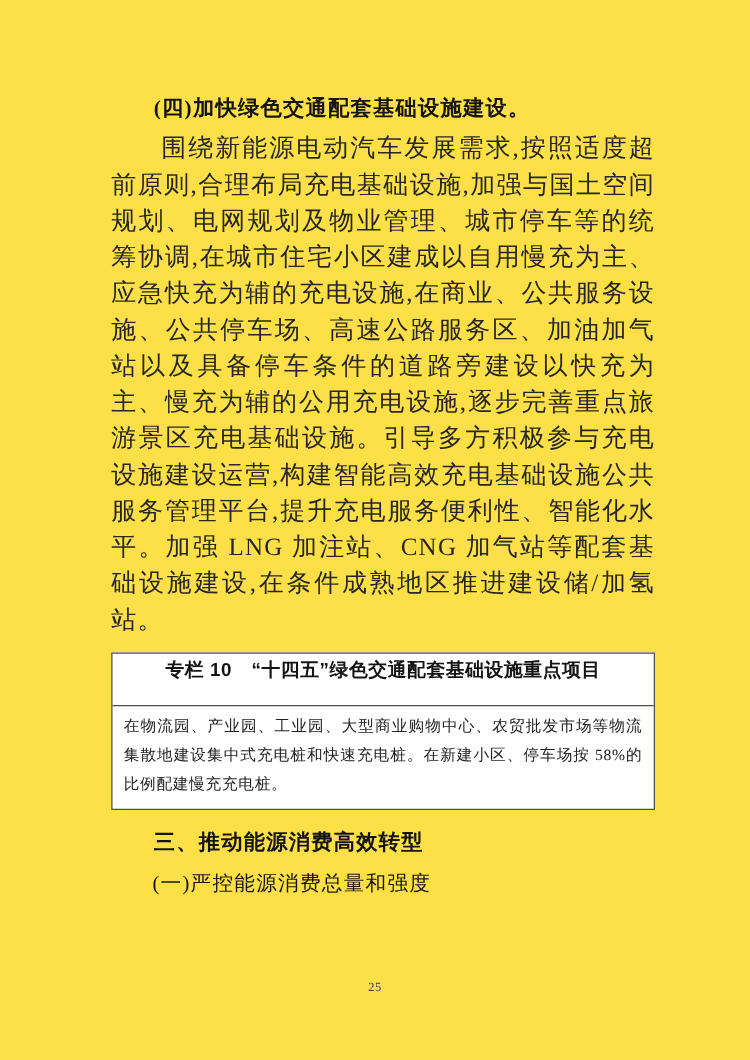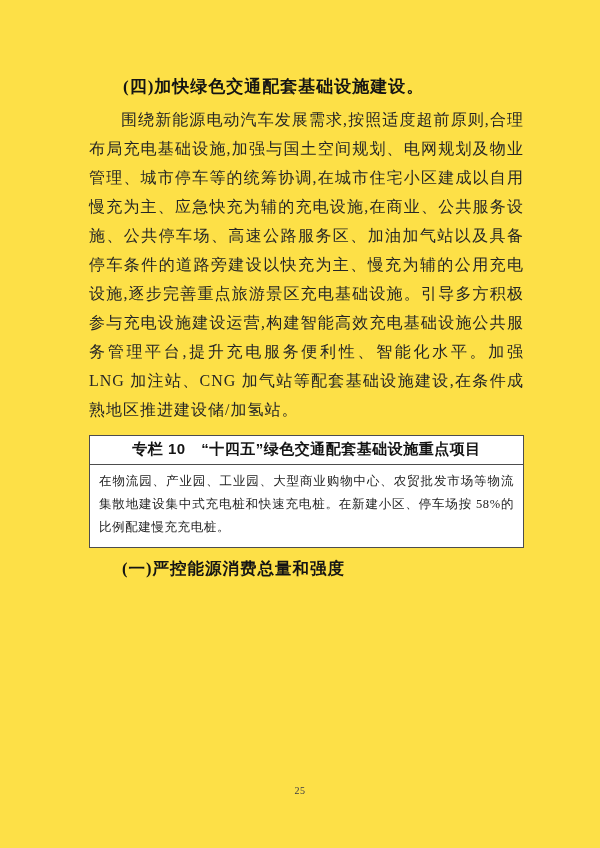--- a/index.html
+++ b/index.html
@@ -25,40 +25,40 @@
   .h-section {
     font-size: 17px;
     line-height: 25px;
     font-weight: 700;
     color: #141414;
     margin: 0;
     text-indent: 2em;
     letter-spacing: 1px;
   }
   .para {
-    font-size: 16px;
+    font-size: 20px;
     line-height: 29px;
     margin: 6px 0 0 0;
     text-align: justify;
     text-indent: 2em;
     letter-spacing: 1px;
     color: #262626;
   }
   .callout {
     margin-top: 11px;
     border: 1px solid #4d4d4d;
     background: #ffffff;
   }
   .callout-header {
     font-family: "Liberation Sans", "DejaVu Sans", sans-serif;
     font-size: 15px;
     font-weight: 700;
     color: #141414;
     text-align: center;
-    padding: 4px 4px 5px 4px;
+    padding: 4px 4px 18px 4px;
     border-bottom: 1px solid #4d4d4d;
     letter-spacing: 0.5px;
   }
   .callout-body {
     font-size: 12.5px;
     line-height: 23px;
     padding: 5px 9px 8px 9px;
     text-align: justify;
     letter-spacing: 0.6px;
     color: #222222;
@@ -69,21 +69,21 @@
     line-height: 24px;
     font-weight: 700;
     color: #141414;
     margin: 14px 0 0 0;
     text-indent: 2em;
     letter-spacing: 1px;
   }
   .h-sub {
     font-size: 16.5px;
     line-height: 24px;
-    font-weight: 700;
+    font-weight: 400;
     color: #141414;
     margin: 9px 0 0 0;
     text-indent: 2em;
     letter-spacing: 1px;
   }
   .page-number {
     position: absolute;
     left: 0;
     right: 0;
     bottom: 52px;
@@ -100,19 +100,20 @@
 
   <h3 class="h-section">(四)加快绿色交通配套基础设施建设。</h3>
 
   <p class="para">围绕新能源电动汽车发展需求,按照适度超前原则,合理布局充电基础设施,加强与国土空间规划、电网规划及物业管理、城市停车等的统筹协调,在城市住宅小区建成以自用慢充为主、应急快充为辅的充电设施,在商业、公共服务设施、公共停车场、高速公路服务区、加油加气站以及具备停车条件的道路旁建设以快充为主、慢充为辅的公用充电设施,逐步完善重点旅游景区充电基础设施。引导多方积极参与充电设施建设运营,构建智能高效充电基础设施公共服务管理平台,提升充电服务便利性、智能化水平。加强 LNG 加注站、CNG 加气站等配套基础设施建设,在条件成熟地区推进建设储/加氢站。</p>
 
   <div class="callout">
     <div class="callout-header">专栏 10　“十四五”绿色交通配套基础设施重点项目</div>
     <div class="callout-body">在物流园、产业园、工业园、大型商业购物中心、农贸批发市场等物流集散地建设集中式充电桩和快速充电桩。在新建小区、停车场按 58%的比例配建慢充充电桩。</div>
   </div>
 
+  <h2 class="h-chapter">三、推动能源消费高效转型</h2>
 
   <h3 class="h-sub">(一)严控能源消费总量和强度</h3>
 
 
   <div class="page-number">25</div>
 
 </div>
 
 </body></html>

